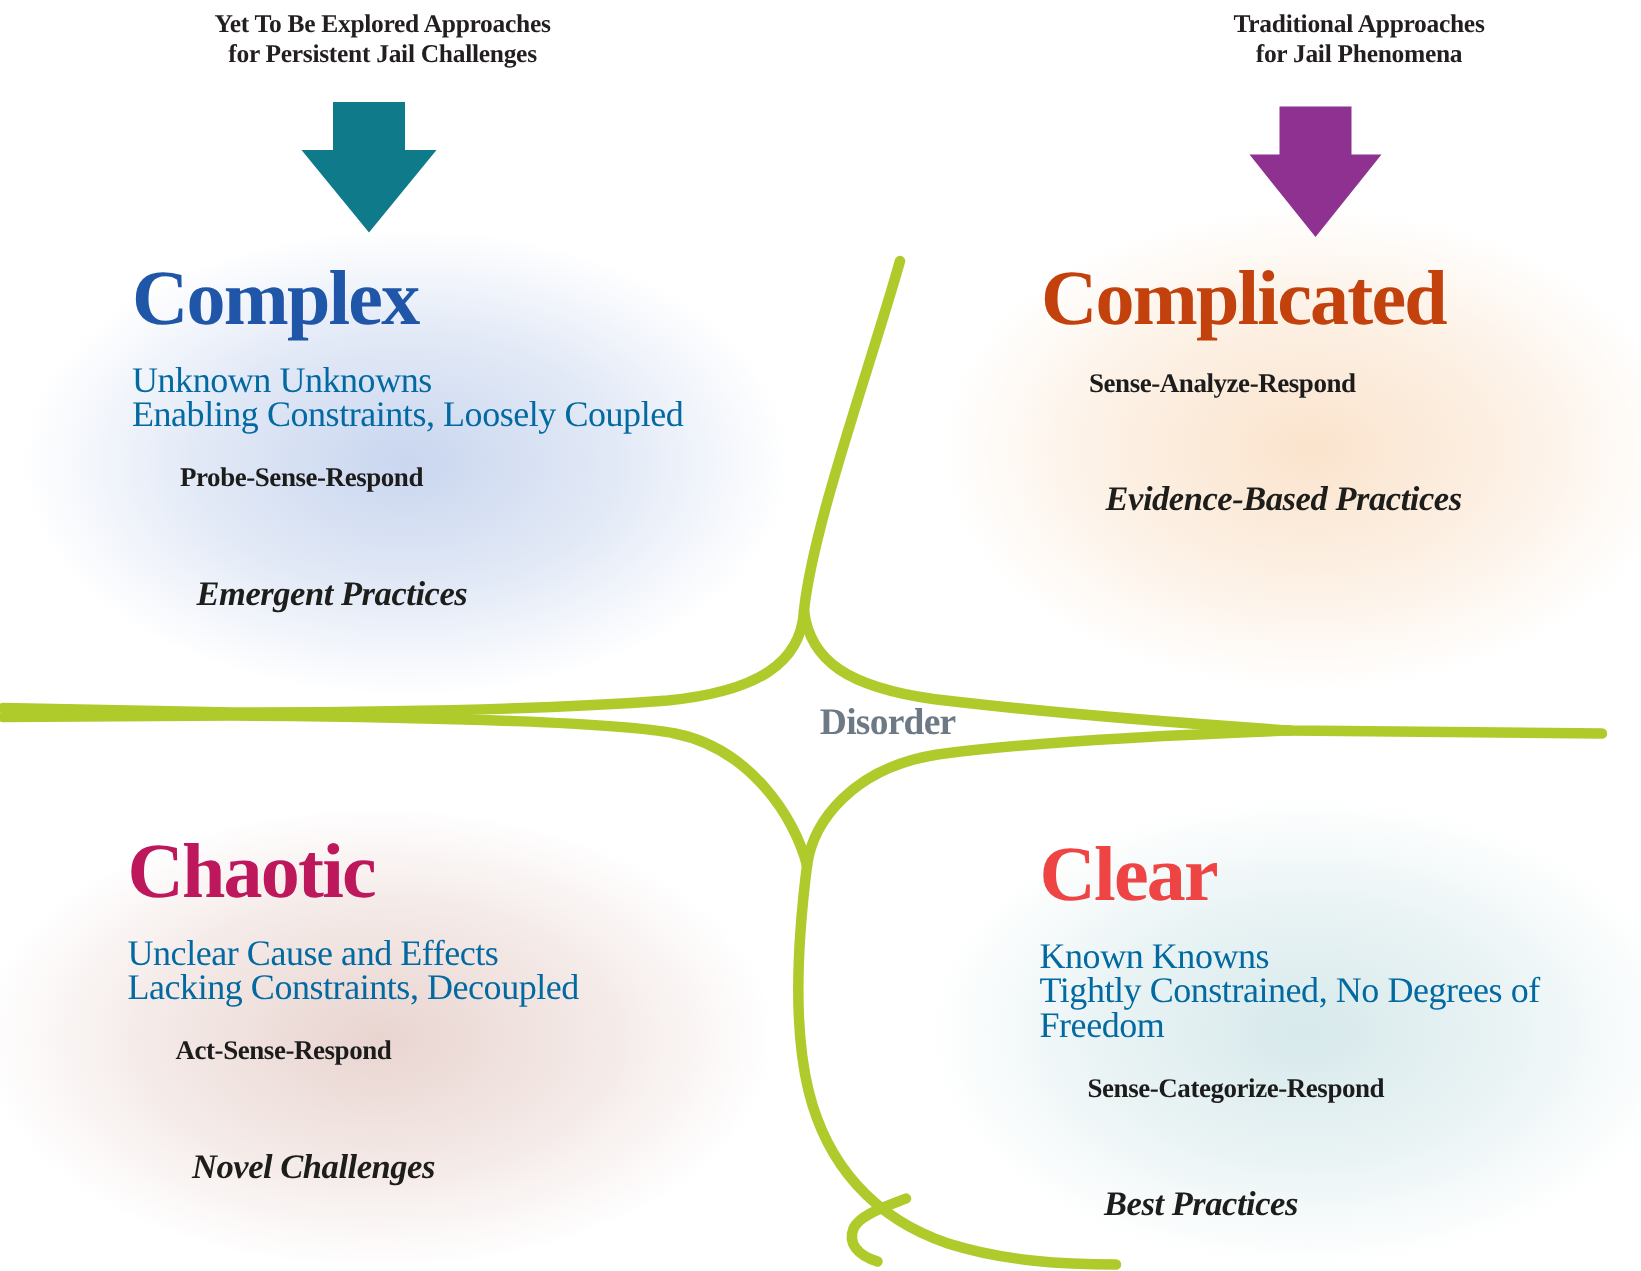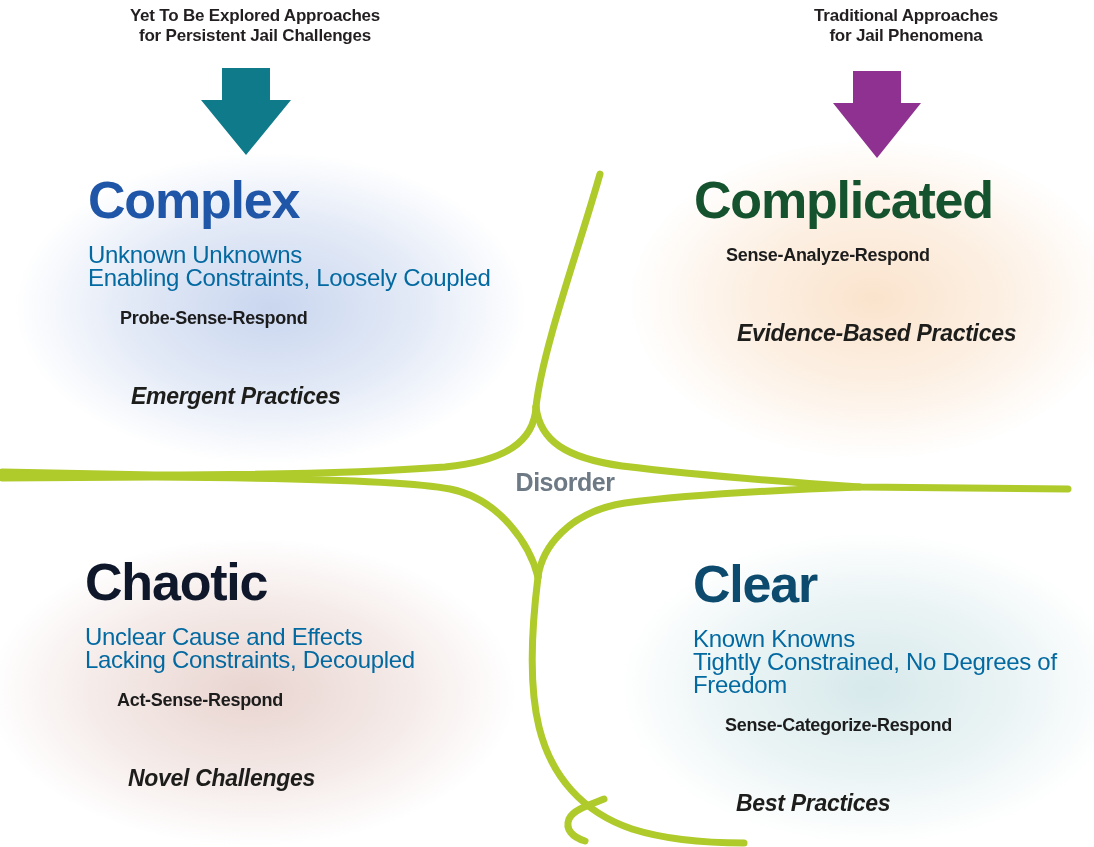--- a/index.html
+++ b/index.html
@@ -1,19 +1,19 @@
 <!DOCTYPE html>
 <html><head>
 <meta charset="utf-8">
 <style>
   html, body { margin:0; padding:0; background:#ffffff; }
   .canvas {
     position:relative; width:1094px; height:847px; overflow:hidden;
     background:#ffffff;
-    font-family:Liberation Sans, sans-serif;
+    font-family:Liberation Serif, serif;
   }
   
   .blob { position:absolute; border-radius:50%; }
   .b-complex     { left:15px;  top:152px; width:512px; height:312px;
     background:radial-gradient(closest-side, rgba(198,212,238,0.95), rgba(198,212,238,0.50) 55%, rgba(198,212,238,0) 100%); }
   .b-complicated { left:628px; top:138px; width:492px; height:322px;
     background:radial-gradient(closest-side, rgba(250,226,202,0.95), rgba(250,226,202,0.50) 55%, rgba(250,226,202,0) 100%); }
   .b-chaotic     { left:-12px; top:538px; width:528px; height:308px;
     background:radial-gradient(closest-side, rgba(231,209,204,0.92), rgba(231,209,204,0.48) 55%, rgba(231,209,204,0) 100%); }
   .b-clear       { left:620px; top:532px; width:502px; height:312px;
@@ -27,29 +27,29 @@
   .annot-right { left:726px; top:6px; }
 
   .quad { position:absolute; }
   .q-complex     { left:88px;  top:174px; width:440px; }
   .q-complicated { left:694px; top:174px; width:400px; }
   .q-chaotic     { left:85px;  top:556px; width:440px; }
   .q-clear       { left:693px; top:558px; width:401px; }
 
   .qtitle { font-size:52px; line-height:1.0; font-weight:bold; letter-spacing:-1.2px; }
   .t-complex     { color:#2056a7; }
-  .t-complicated { color:#14532d; }
-  .t-chaotic     { color:#0f172a; }
-  .t-clear       { color:#0c4a6e; }
+  .t-complicated { color:#c2410c; }
+  .t-chaotic     { color:#be185d; }
+  .t-clear       { color:#ef4444; }
 
   .qdesc     { margin-top:17px; font-size:24px; line-height:23px; letter-spacing:-0.3px; color:#0369a1; }
   .qprocess  { margin-top:19px; font-size:18px; font-weight:bold; letter-spacing:-0.3px; color:#1c1c1c;margin-left:32px; }
   .qpractice { margin-top:54px; font-size:23px; font-weight:bold; font-style:italic; letter-spacing:-0.3px; color:#1d1d1b;margin-left:43px; }
 
-  .disorder { position:absolute; left:505px; top:468px; width:120px; text-align:center;
+  .disorder { position:absolute; left:517px; top:468px; width:120px; text-align:right;
     font-size:25px; font-weight:bold; letter-spacing:-0.5px; color:#6d7a85; }
 </style>
 </head>
 <body>
 
 <div class="canvas">
 
   <div class="blob b-complex"></div>
   <div class="blob b-complicated"></div>
   <div class="blob b-chaotic"></div>

